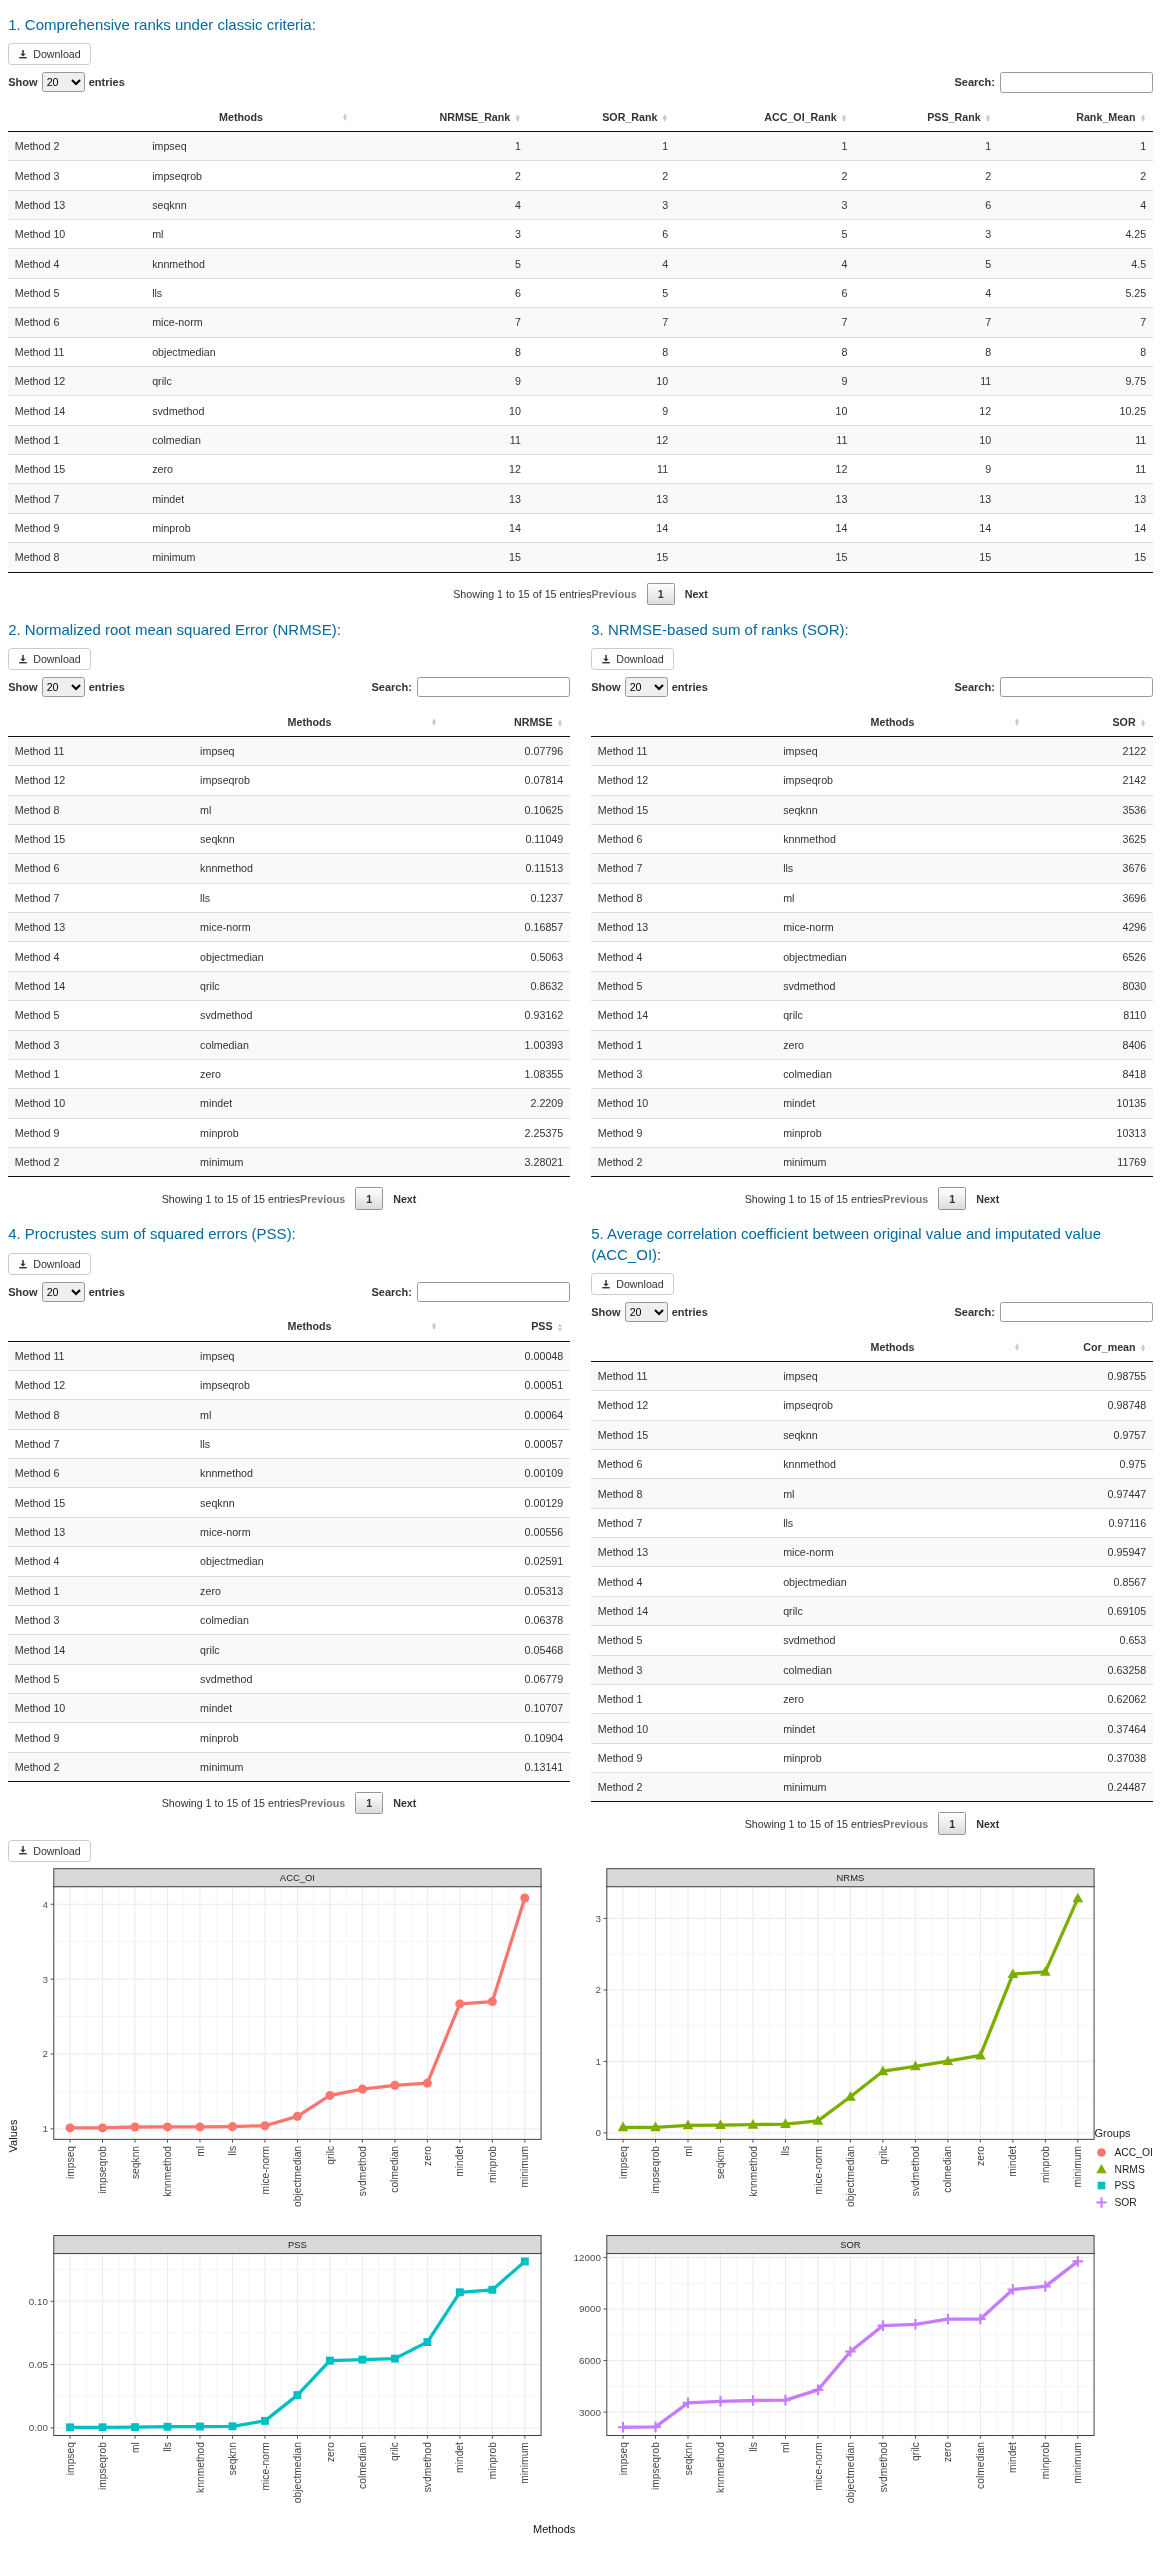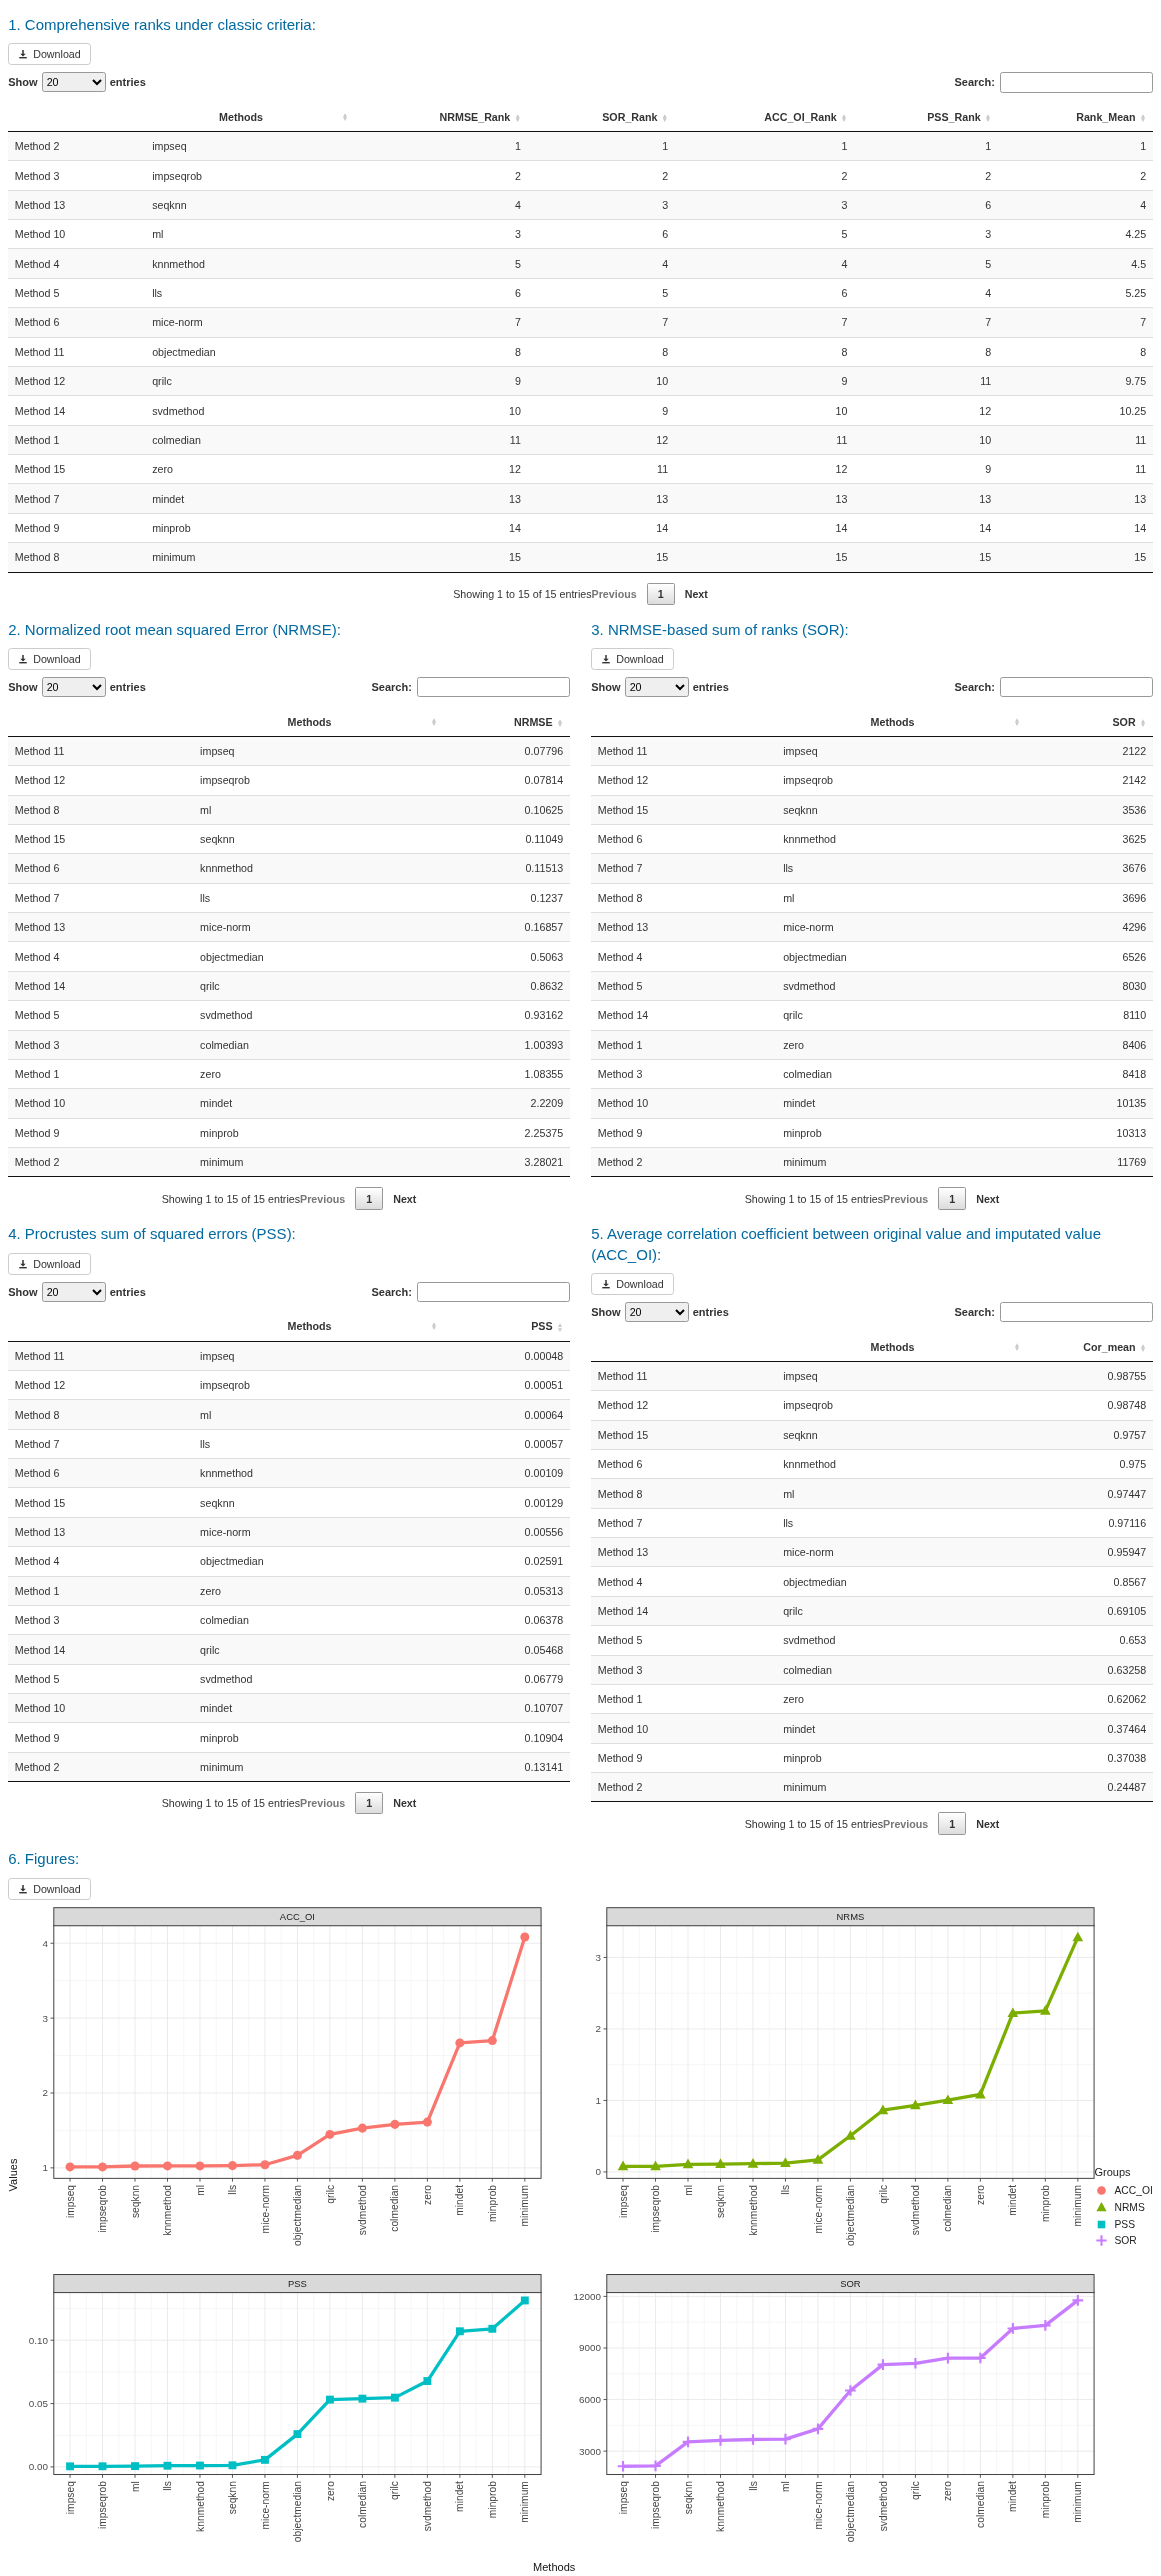--- a/index.html
+++ b/index.html
@@ -11,21 +11,21 @@
   .two-col { display:flex; gap:21.4px; align-items:flex-start; }
   .two-col .sec { flex:1; min-width:0; }
 
   .dl-btn { display:inline-flex; align-items:center; gap:5px; background:#fff; border:0.8px solid #ccc;
             border-radius:3.3px; padding:4.1px 9px; font-size:10.7px; color:#333; cursor:pointer;
             font-family:"Liberation Sans",sans-serif; margin:1.6px 0 3.3px 0;justify-content:space-between; }
   .dl-ico { display:inline-flex; }
 
   .dt-controls { display:flex; justify-content:space-between; align-items:center; margin:3.3px 0 10px 0;
                  font-size:11px; font-weight:700; color:#333; }
-  .dt-length select { width:64px; height:20px; border:0.8px solid #999; border-radius:2.5px; font-size:10.7px;
+  .dt-length select { width:43px; height:20px; border:0.8px solid #999; border-radius:2.5px; font-size:10.7px;
                       margin:0 4.1px; font-family:"Liberation Sans",sans-serif; }
   .dt-search label { margin-right:5px; }
   .dt-search input { width:153px; height:20.6px; border:0.8px solid #999; border-radius:2.5px; padding:1.6px 5px;
                      font-size:10.7px; font-family:"Liberation Sans",sans-serif; }
 
   table.dt { width:100%; border-collapse:collapse; border-bottom:0.8px solid #111; }
   table.dt thead th { border-bottom:0.8px solid #111; padding:8.2px 6.6px; font-size:10.7px; color:#333;
                       font-weight:700; position:relative; white-space:nowrap; }
   table.dt tbody td { padding:8.2px 6.6px; font-size:10.7px; color:#333; border-top:0.8px solid #ddd; }
   table.dt tbody tr:first-child td { border-top:none; }
@@ -758,21 +758,20 @@
         <div class="dt-paginate">
           <span class="pg-prev">Previous</span>
           <span class="pg-num">1</span>
           <span class="pg-next">Next</span>
         </div>
       </div>
     </section>
   </div>
 
   <section class="sec">
-    <h2 class="sec-title">6. Figures:</h2>
     <button class="dl-btn">
       <span class="dl-ico">
           <svg width="10" height="10.7" viewBox="0 0 16 16">
             <path d="M6.8 1h2.4v6h3.2L8 11.4 3.6 7h3.2z" fill="#333"></path>
             <path d="M2 12.2h12v2.3H2z" fill="#333"></path>
           </svg>
         </span>
       <span>Download</span>
     </button>
     <div class="fig-wrap">

